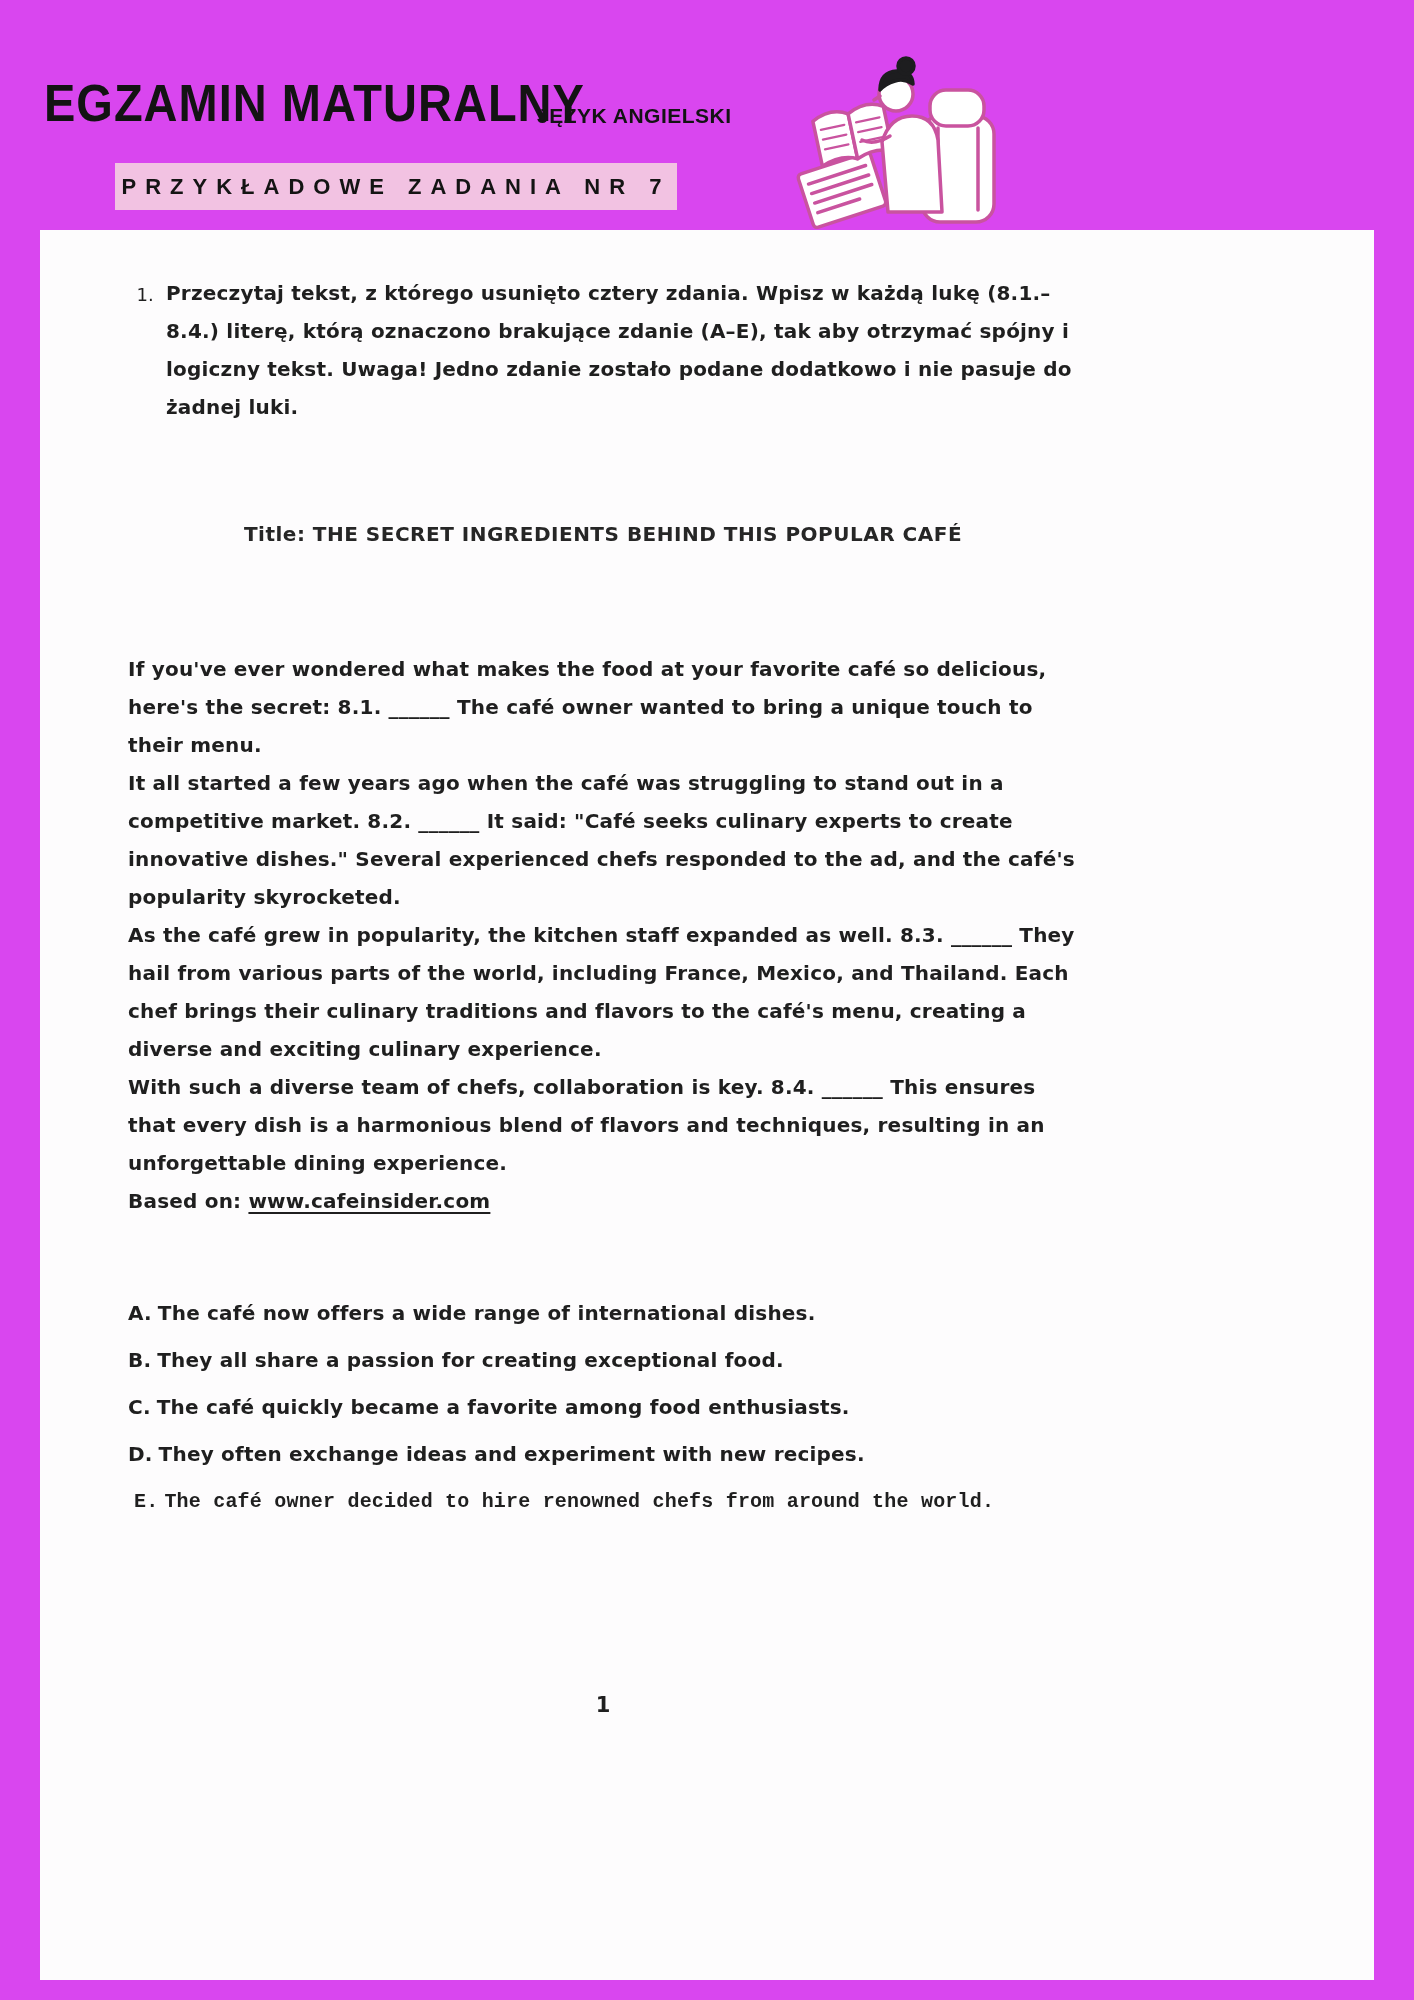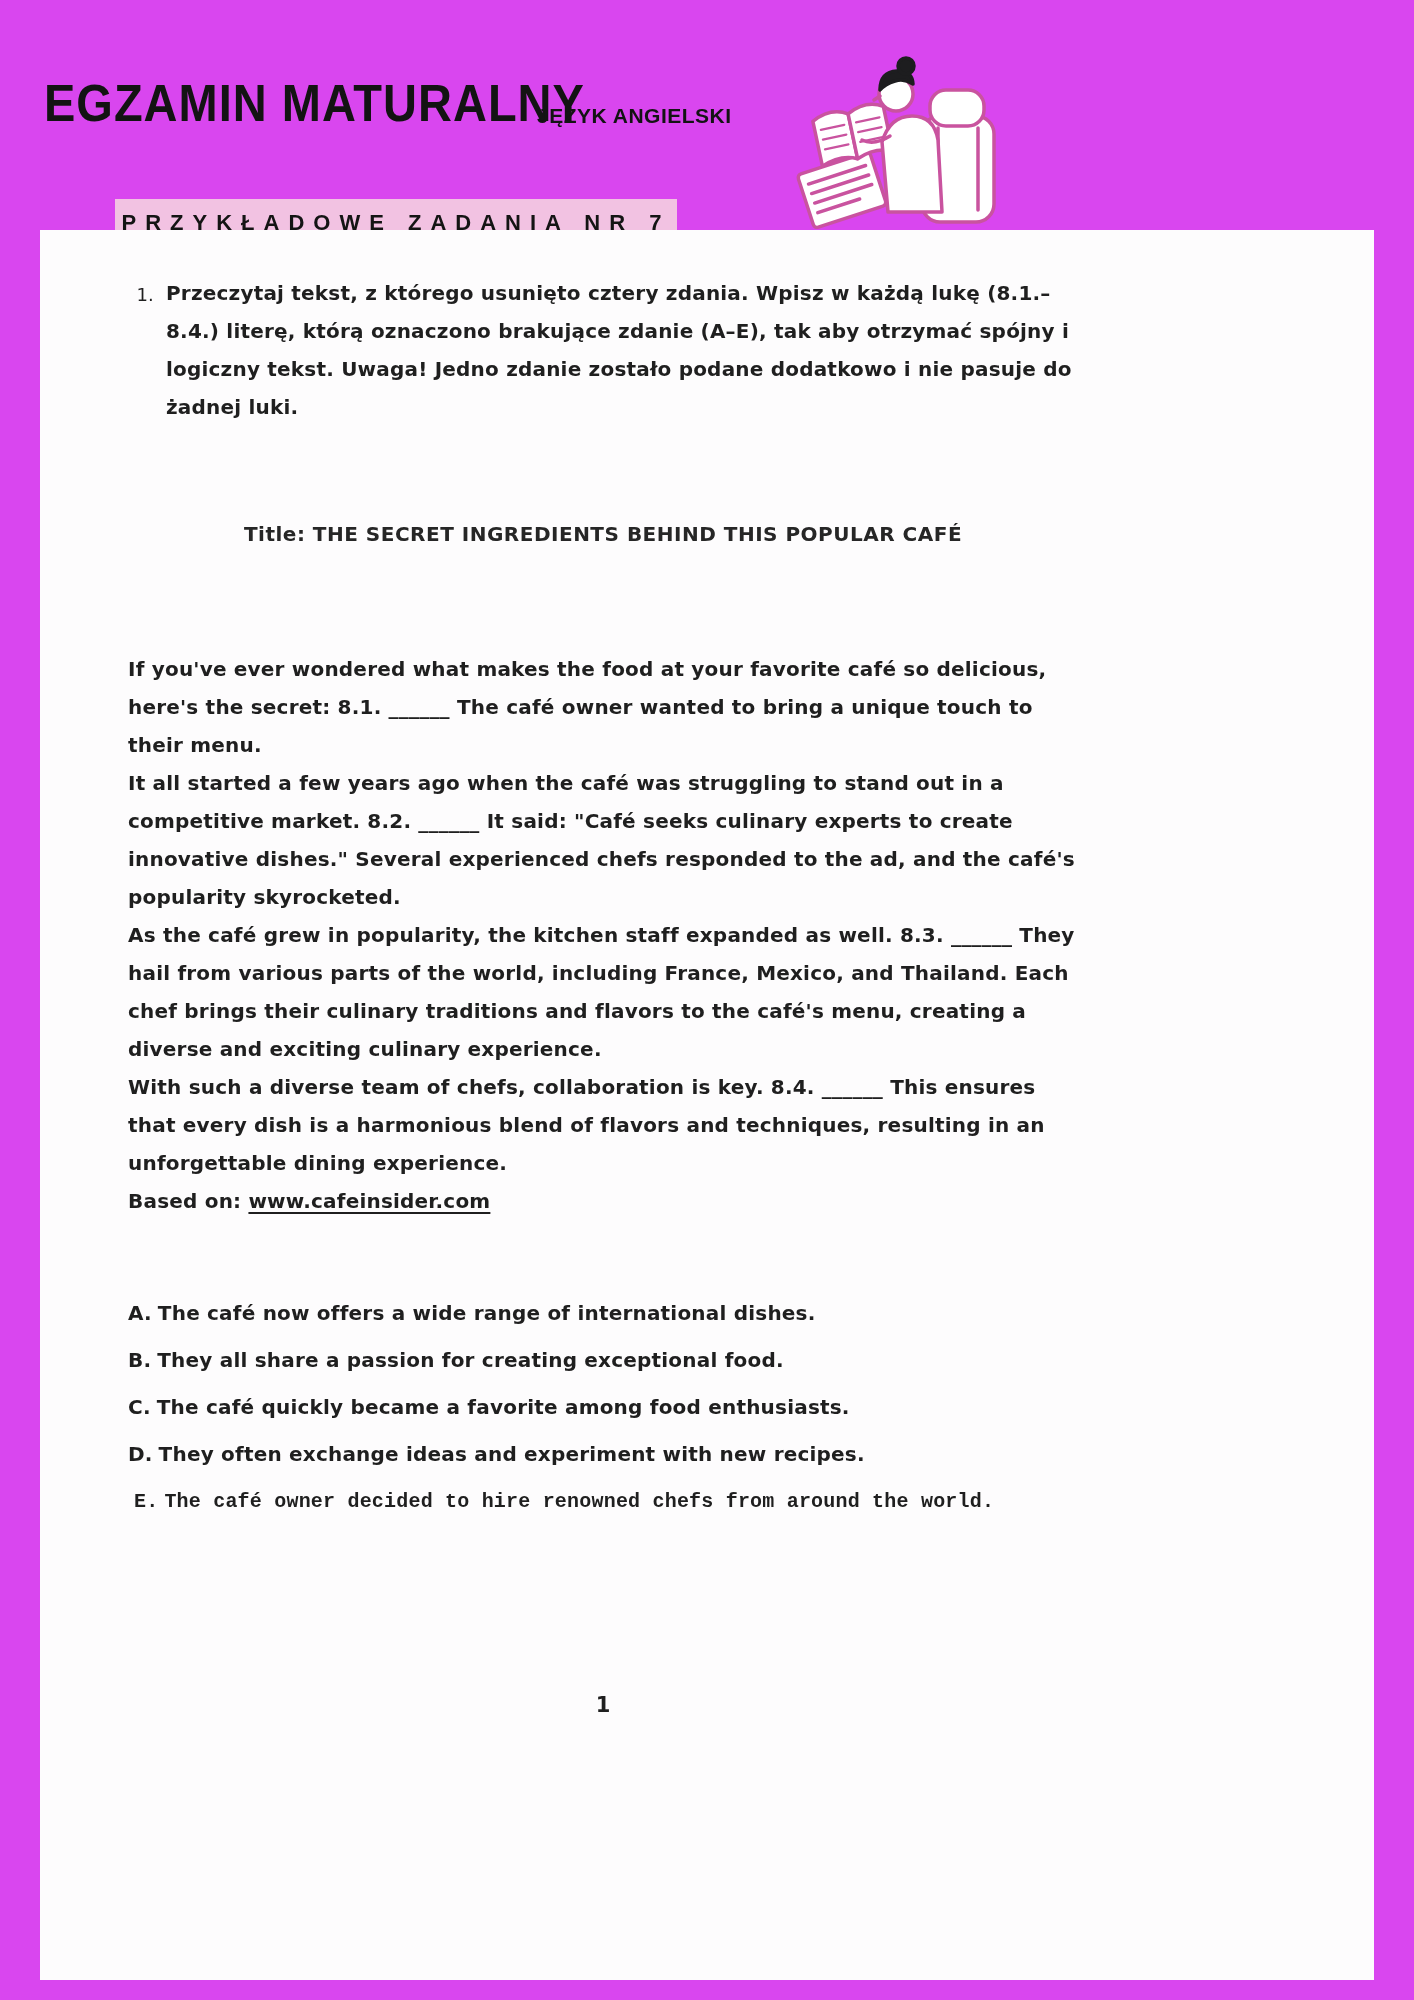--- a/index.html
+++ b/index.html
@@ -34,21 +34,20 @@
   }
   .header-banner{
     position:absolute; left:115px; top:163px;
     width:562px; height:47px;
     background:#f2c2e2;
     display:flex; align-items:center; justify-content:center;
     font-size:22px; font-weight:800; letter-spacing:9px;
     color:#141414;
     font-family:"Liberation Sans","DejaVu Sans",sans-serif;
     white-space:nowrap;
-    margin-top:36px;
   }
   .illustration{
     position:absolute; left:790px; top:50px; width:235px; height:185px;
   }
 
   
   .card{
     position:absolute; left:40px; top:230px;
     width:1334px; height:1750px;
     background:#fdfcfd;

